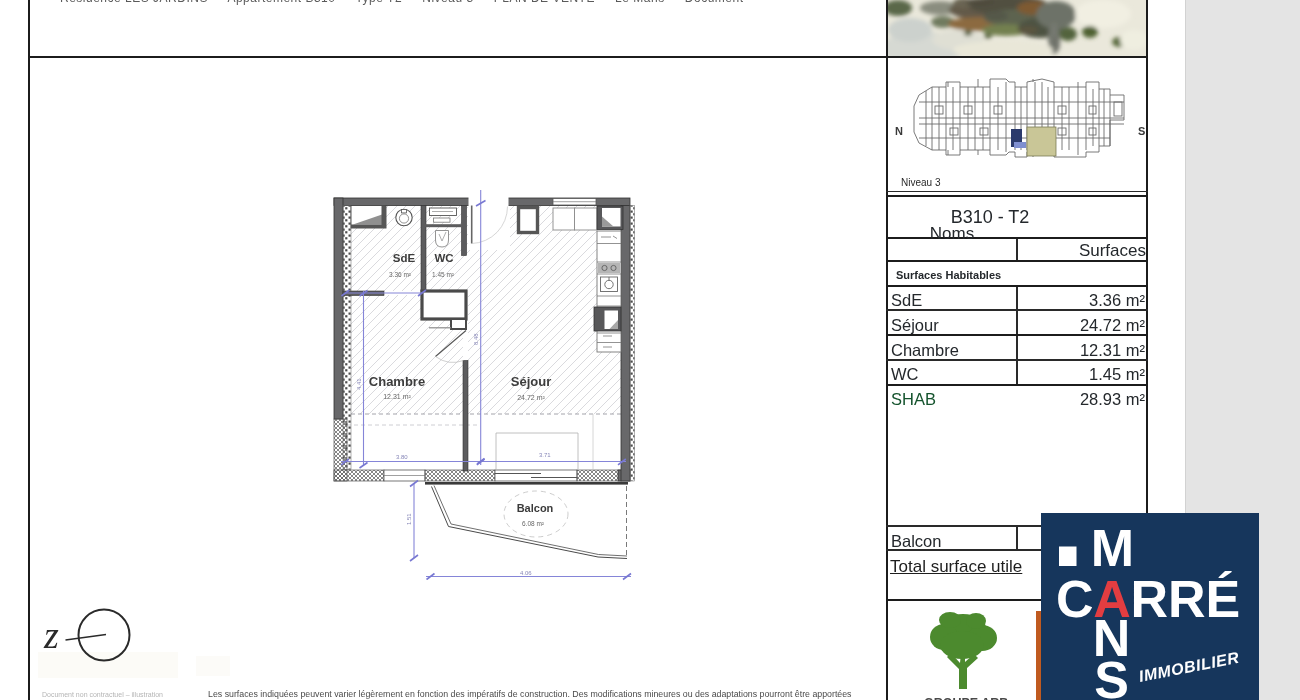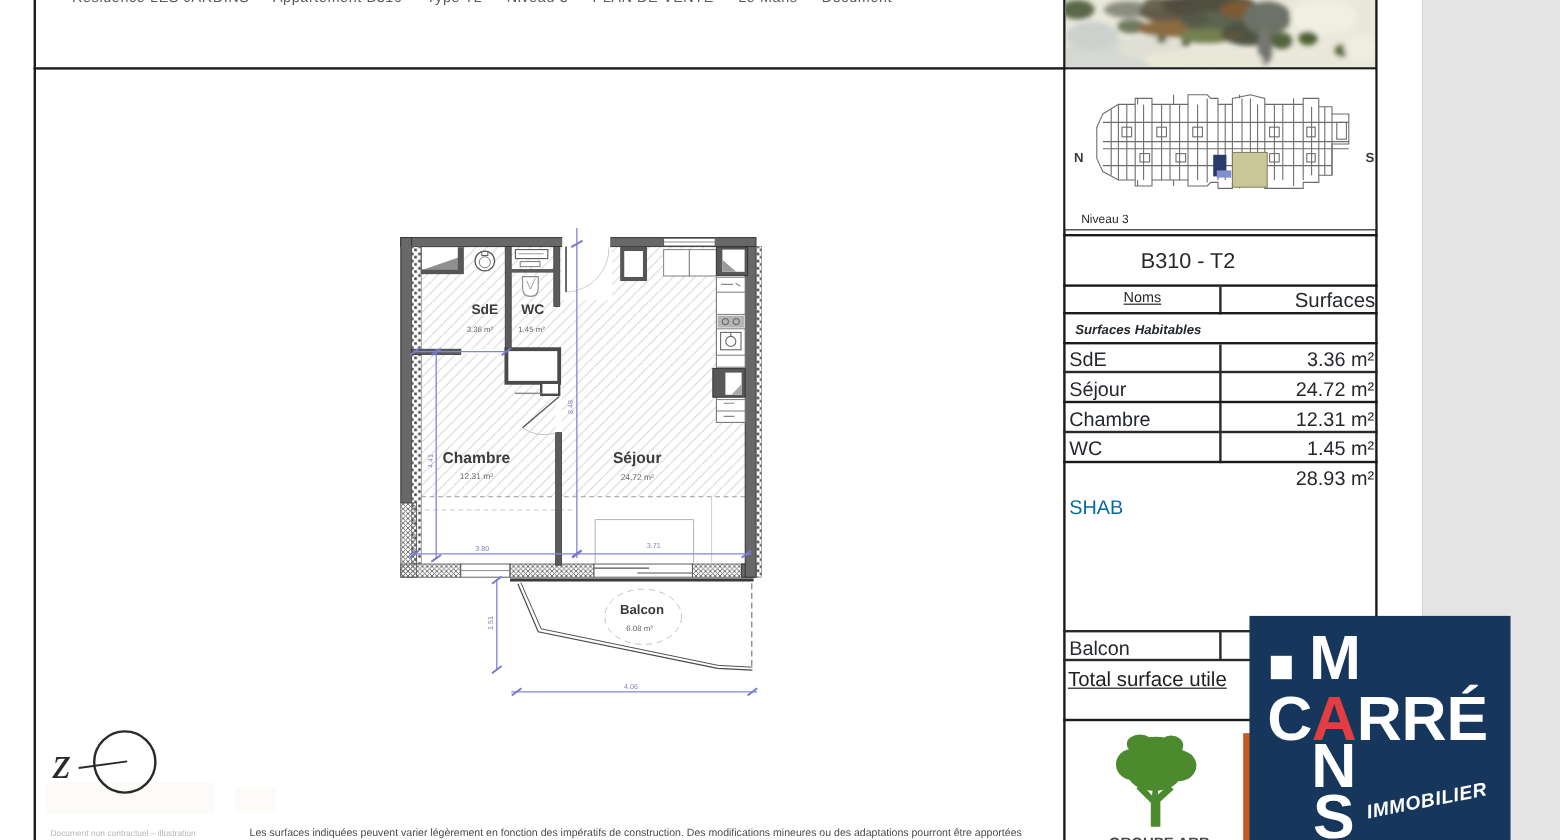--- a/index.html
+++ b/index.html
@@ -101,40 +101,40 @@
 </svg>
 </div>
 
 <div class="abs" style="left:886px;top:191px;width:262px;height:1px;background:#2a2a2a;"></div>
 
 <div class="abs" style="left:886px;top:195px;width:262px;height:44px;border-top:2px solid #1c1c1c;border-bottom:2px solid #1c1c1c;box-sizing:border-box;"></div>
 <div class="abs" style="left:888px;top:207px;width:204px;text-align:center;font-size:18px;color:#24282c;">B310 - T2</div>
 
 <div class="abs" style="left:1016px;top:239px;width:2px;height:23px;background:#2a2a2a;"></div>
 <div class="abs" style="left:886px;top:260px;width:262px;height:2px;background:#1c1c1c;"></div>
-<div class="abs" style="left:888px;top:241px;width:128px;text-align:center;font-size:12px;color:#24282c;text-decoration:underline;">Noms</div>
+<div class="abs" style="left:888px;top:224px;width:128px;text-align:center;font-size:17px;color:#24282c;">Noms</div>
 <div class="abs" style="left:1018px;top:241px;width:128px;text-align:right;font-size:17px;color:#24282c;">Surfaces</div>
 
-<div class="abs" style="left:896px;top:269px;font-size:11px;font-weight:bold;color:#24282c;font-style:italic;">Surfaces Habitables</div>
+<div class="abs" style="left:896px;top:269px;font-size:11px;font-weight:bold;color:#24282c;">Surfaces Habitables</div>
 <div class="abs" style="left:886px;top:285px;width:262px;height:2px;background:#1c1c1c;"></div>
 
 <div class="abs" style="left:1016px;top:287px;width:2px;height:99px;background:#2a2a2a;"></div>
 <div class="abs" style="left:886px;top:309px;width:262px;height:1.5px;background:#2a2a2a;"></div>
 <div class="abs" style="left:886px;top:334px;width:262px;height:2px;background:#1c1c1c;"></div>
 <div class="abs" style="left:886px;top:359px;width:262px;height:1.5px;background:#2a2a2a;"></div>
 <div class="abs" style="left:886px;top:384px;width:262px;height:2px;background:#1c1c1c;"></div>
 <div class="abs" style="left:891px;top:291px;font-size:16.5px;color:#24282c;">SdE</div>
 <div class="abs" style="left:1018px;top:291px;width:127px;text-align:right;font-size:16.5px;color:#24282c;">3.36 m²</div>
 <div class="abs" style="left:891px;top:315.5px;font-size:16.5px;color:#24282c;">Séjour</div>
 <div class="abs" style="left:1018px;top:315.5px;width:127px;text-align:right;font-size:16.5px;color:#24282c;">24.72 m²</div>
 <div class="abs" style="left:891px;top:340.5px;font-size:16.5px;color:#24282c;">Chambre</div>
 <div class="abs" style="left:1018px;top:340.5px;width:127px;text-align:right;font-size:16.5px;color:#24282c;">12.31 m²</div>
 <div class="abs" style="left:891px;top:365px;font-size:16.5px;color:#24282c;">WC</div>
 <div class="abs" style="left:1018px;top:365px;width:127px;text-align:right;font-size:16.5px;color:#24282c;">1.45 m²</div>
-<div class="abs" style="left:891px;top:389.5px;font-size:16.5px;color:#0369a1;margin-top:24px;">SHAB</div>
+<div class="abs" style="left:891px;top:389.5px;font-size:16.5px;color:#14532d;">SHAB</div>
 <div class="abs" style="left:1018px;top:389.5px;width:127px;text-align:right;font-size:16.5px;color:#24282c;">28.93 m²</div>
 
 <div class="abs" style="left:886px;top:525px;width:262px;height:1.5px;background:#2a2a2a;"></div>
 <div class="abs" style="left:1016px;top:525px;width:2px;height:25px;background:#2a2a2a;"></div>
 <div class="abs" style="left:886px;top:549px;width:262px;height:1.5px;background:#2a2a2a;"></div>
 <div class="abs" style="left:891px;top:531.5px;font-size:16.5px;color:#24282c;">Balcon</div>
 
 <div class="abs" style="left:890px;top:557px;font-size:17px;font-weight:normal;color:#1e1e1e;text-decoration:underline;">Total surface utile</div>
 <div class="abs" style="left:886px;top:599px;width:262px;height:2px;background:#1c1c1c;"></div>
 

